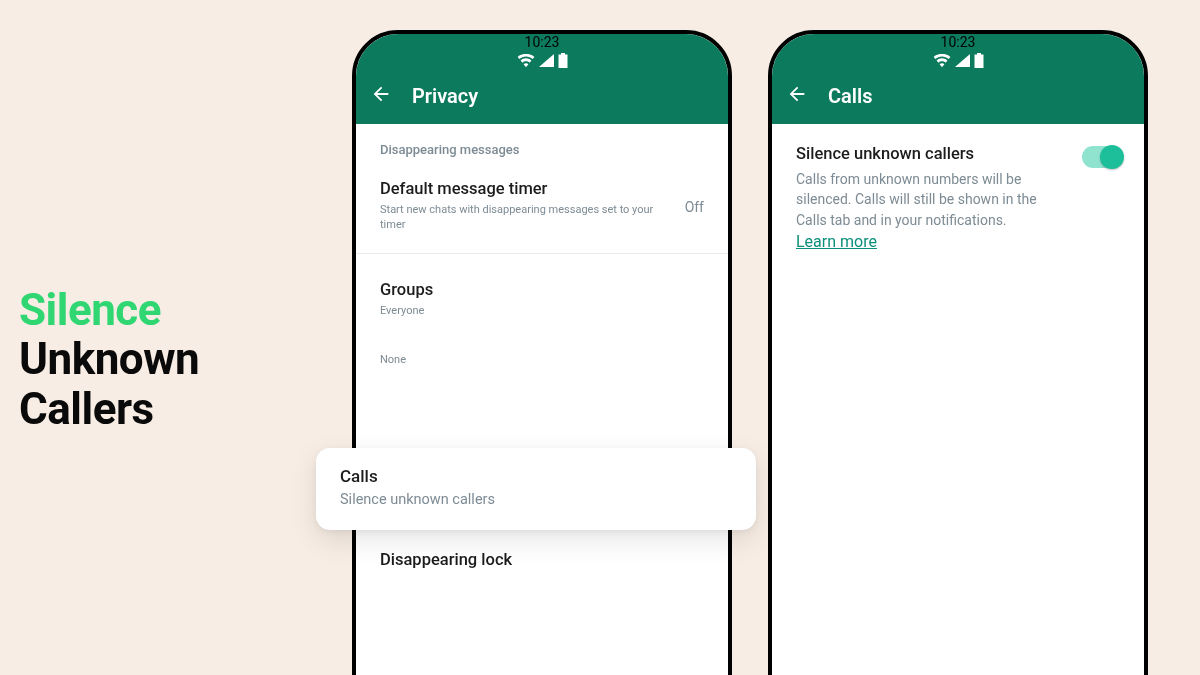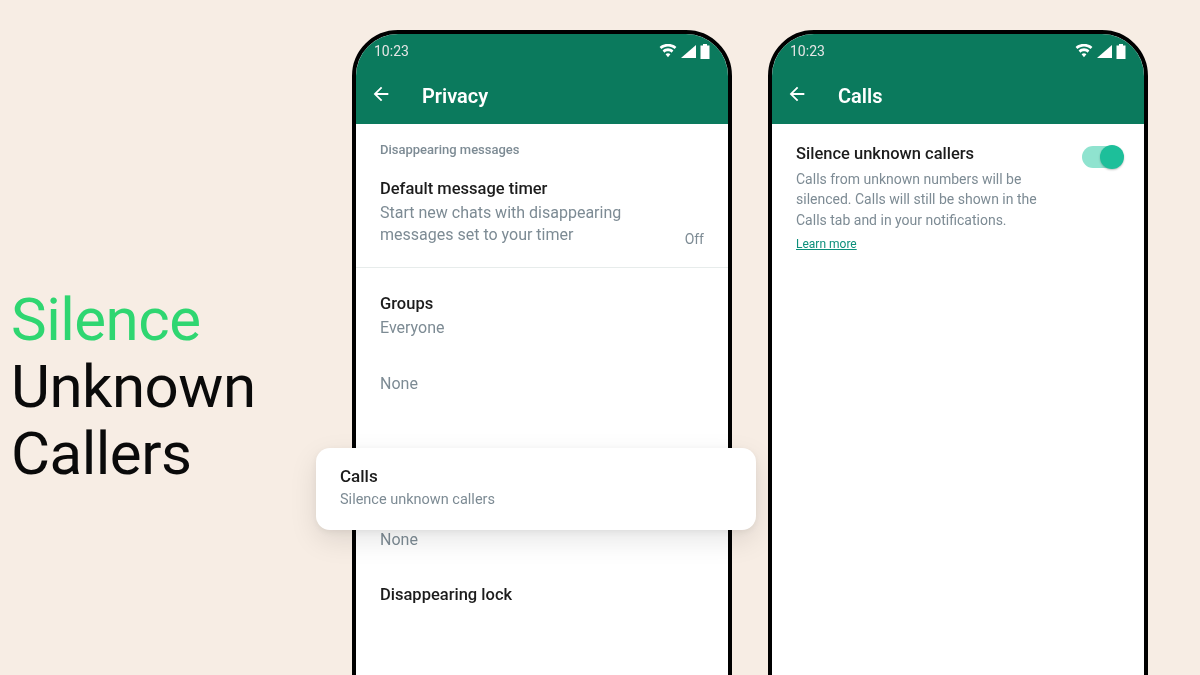--- a/index.html
+++ b/index.html
@@ -5,96 +5,97 @@
   * { box-sizing: border-box; margin: 0; padding: 0; }
   html, body { width: 1200px; height: 675px; overflow: hidden; }
   body {
     background: #f7ede4;
     font-family: -apple-system, BlinkMacSystemFont, "Segoe UI", Roboto, Helvetica, Arial, sans-serif;
     position: relative;
   }
 
   .headline {
     position: absolute;
-    left: 11px;
+    left: 19px;
     top: 286px;
-    font-size: 60px;
+    font-size: 44px;
     line-height: 1.12;
-    font-weight: 400;
+    font-weight: 700;
     letter-spacing: -0.5px;
   }
   .headline .green { color: #2fd671; display: block; }
   .headline .black { color: #0a0a0a; display: block; }
 
   .phone {
     position: absolute;
     width: 380px;
     height: 780px;
     border: 4px solid #000;
     border-radius: 46px;
     background: #ffffff;
     overflow: hidden;
   }
   .phone.left  { left: 352px; top: 30px; }
   .phone.right { left: 768px; top: 30px; }
 
   .statusbar {
     height: 34px;
     background: #0b7a5d;
-    color: #e5e5e5;
+    color: #000000;
     display: flex;
     align-items: center;
     justify-content: space-between;
     padding: 0 18px;
     font-size: 14px;
+    flex-direction: column;
   }
   .status-icons { display: flex; align-items: center; gap: 4px; }
   .status-icons svg { display: block; }
 
   .appbar {
     height: 56px;
     background: #0b7a5d;
     color: #fff;
     display: flex;
     align-items: center;
     padding: 0 14px;
-    gap: 30px;
+    gap: 20px;
   }
   .appbar-title {
     font-size: 20px;
     font-weight: 600;
   }
 
   .content { background: #fff; }
 
   .section-label {
     color: #7d8b94;
     font-size: 13px;
     font-weight: 500;
     padding: 18px 26px 10px 24px;
   }
 
   .row {
     padding: 12px 24px 14px 24px;
     display: flex;
-    align-items: flex-end;
+    align-items: center;
     justify-content: space-between;
     gap: 3px;
   }
   .row.tall { padding-top: 16px; padding-bottom: 18px; }
   .row-main { flex: 1; min-width: 0; }
   .row-title {
     color: #1c1c1c;
     font-size: 16.5px;
     font-weight: 500;
     margin-bottom: 4px;
   }
   .row-sub {
     color: #7d8b94;
-    font-size: 16px;
+    font-size: 11px;
     line-height: 1.4;
   }
   .row-value {
     color: #7d8b94;
     font-size: 14px;
     padding-top: 2px;
     white-space: nowrap;
     margin-left: 25px;
   }
 
@@ -132,23 +133,23 @@
     font-weight: 500;
     margin-bottom: 6px;
   }
   .setting-desc {
     color: #7d8b94;
     font-size: 14px;
     line-height: 1.45;
   }
   .learn-more {
     color: #0c8f7a;
-    font-size: 12px;
+    font-size: 16px;
     display: inline-block;
-    margin-top: 6px;
+    margin-top: 0;
   }
 
   .toggle {
     width: 40px;
     height: 22px;
     border-radius: 11px;
     position: relative;
     flex-shrink: 0;
     margin-top: 2px;
   }

